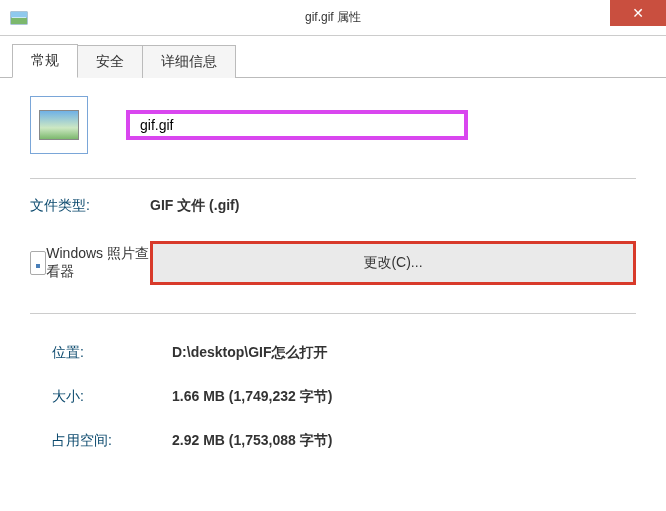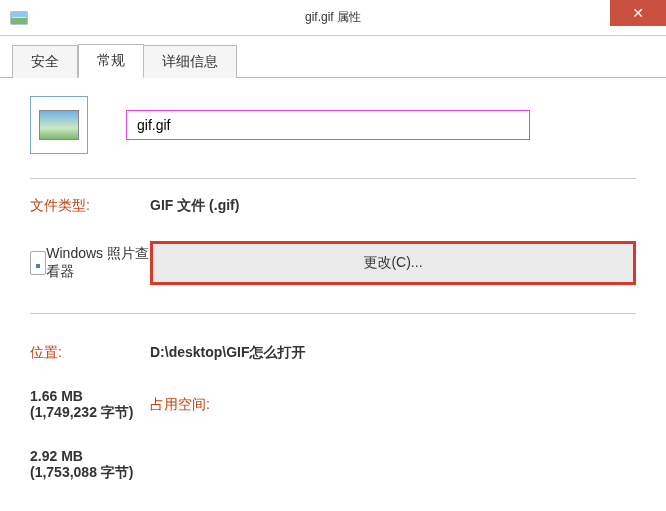--- a/index.html
+++ b/index.html
@@ -95,35 +95,35 @@
       justify-content: center;
       margin-right: 38px;
     }
     .file-icon-inner {
       width: 40px;
       height: 30px;
       background: linear-gradient(to bottom, #6fb1e6 0%, #cde8c3 60%, #7cb86d 100%);
       border: 1px solid #888;
     }
     .filename-input {
-      border: 1px solid #d946ef;
+      border: 4px solid #d946ef;
       padding: 6px 10px;
       font-size: 14px;
-      width: 404px;
+      width: 342px;
       height: 30px;
     }
     .props {
       display: grid;
       grid-template-columns: 120px 1fr auto;
       row-gap: 26px;
       align-items: center;
       font-size: 14px;
       color: #333;
     }
-    .prop-label { color: #c2410c; }
+    .prop-label { color: #0c4a6e; }
     .prop-value { color: #333; font-weight: bold; }
     .open-with-row {
       display: flex;
       align-items: center;
       justify-content: flex-end;
     }
     .doc-icon {
       width: 20px;
       height: 24px;
       border: 1px solid #aaa;
@@ -159,42 +159,43 @@
     }
     .section2 {
       display: grid;
       grid-template-columns: 120px 1fr;
       row-gap: 26px;
       align-items: center;
       font-size: 14px;
       color: #333;
       margin-top: 18px;
       padding-top: 10px;
+      margin-left: 22px;
     }
   </style>
 </head>
 <body>
 
 <div class="titlebar">
   <span class="titlebar-icon">
     <svg viewBox="0 0 18 18" width="18" height="18">
       <rect x="1" y="3" width="16" height="12" fill="#cde8f5" stroke="#5a8bb0" stroke-width="1"></rect>
       <rect x="1" y="9" width="16" height="6" fill="#7cb86d"></rect>
       <rect x="1" y="3" width="16" height="5" fill="#8fc9ed"></rect>
     </svg>
   </span>
   <span class="titlebar-title">gif.gif 属性</span>
   <div class="close-btn">
     <span>✕</span>
   </div>
 </div>
 
 <div class="tabs">
+  <div class="tab active">常规</div>
   <div class="tab">安全</div>
-  <div class="tab active">常规</div>
   <div class="tab">详细信息</div>
 </div>
 
 <div class="content">
 
   <div class="file-header">
     <div class="file-icon-frame">
       <div class="file-icon-inner"></div>
     </div>
     <input type="text" class="filename-input" value="gif.gif" style="">
@@ -210,19 +211,20 @@
     </div>
     <button class="change-btn">更改(C)...</button>
 
     <div class="divider"></div>
   </div>
 
   <div class="section2">
     <div class="prop-label">位置:</div>
     <div class="prop-value">D:\desktop\GIF怎么打开</div>
 
+    <div class="prop-label">大小:</div>
     <div class="prop-value">1.66 MB (1,749,232 字节)</div>
 
     <div class="prop-label">占用空间:</div>
     <div class="prop-value">2.92 MB (1,753,088 字节)</div>
   </div>
 
 </div>
 
 </body></html>

